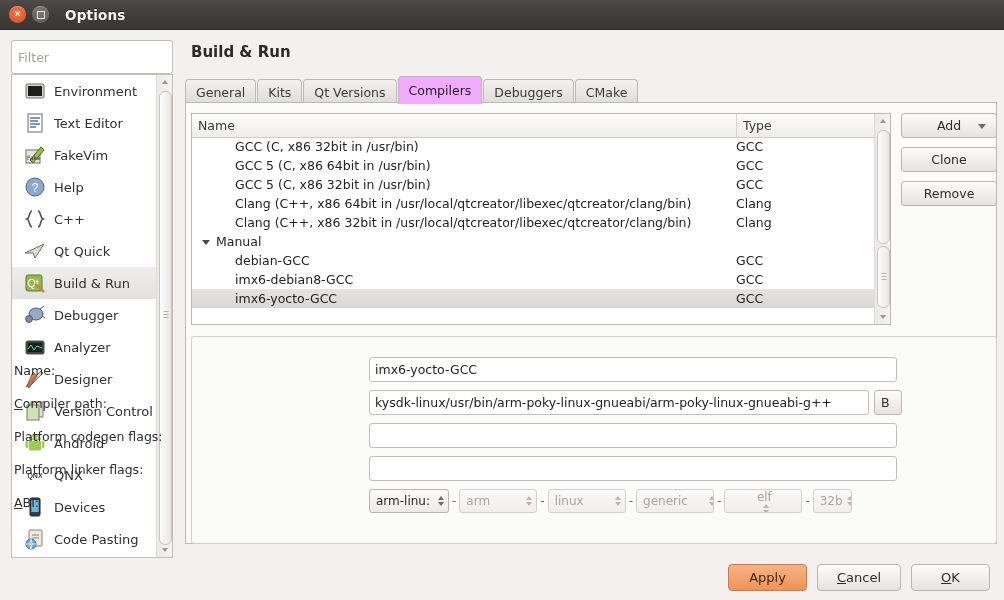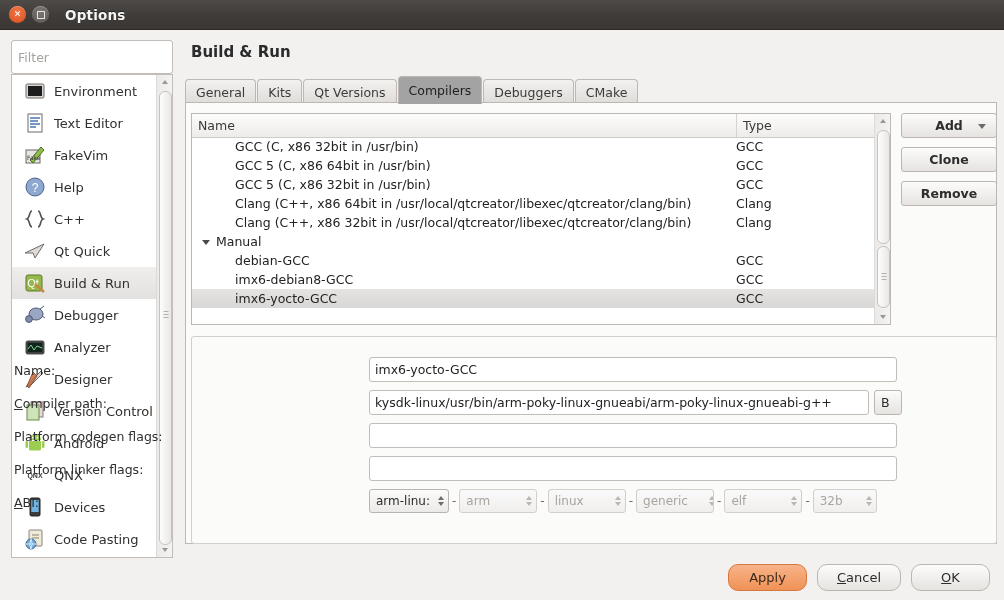--- a/index.html
+++ b/index.html
@@ -88,21 +88,21 @@
   .tabbar { position: absolute; left: 185px; top: 76px; display: flex; align-items: flex-end; }
   .tab {
     height: 24px; padding: 0 10px; display: flex; align-items: center;
     font-size: 12.5px; color: #3b3b3b;
     border: 1px solid #bdb8b3; border-bottom: none;
     border-radius: 4px 4px 0 0;
     background: linear-gradient(to bottom,#f3f1ef,#dedbd8);
     margin-right: 1px;
   }
   .tab.active {
-    background: #a3a3a3; color: #1f1f1f; height: 27px;
+    background: #f0abfc; color: #1f1f1f; height: 27px;
     border-color: #bdb8b3; position: relative; z-index: 3;
   }
   .tabpanel {
     position: absolute; left: 185px; top: 102px; width: 812px; height: 442px;
     background: #fbfbfa; border: 1px solid #bdb8b3; box-sizing: border-box;
   }
 
   
   .listbox {
     position: absolute; left: 191px; top: 113px; width: 700px; height: 212px;
@@ -137,21 +137,21 @@
   }
 
   
   .sidebtns { position: absolute; left: 901px; top: 113px; width: 96px; }
   .btn {
     box-sizing: border-box; height: 25px; width: 100%;
     border: 1px solid #bbb6b1; border-radius: 3px;
     background: linear-gradient(to bottom,#fcfcfb,#e6e3e0);
     font-family: inherit; font-size: 12.5px; color: #2d2d2d;
     display: flex; align-items: center; justify-content: center;
-    margin-bottom: 9px; position: relative; font-weight: bold;
+    margin-bottom: 9px; position: relative;
   }
   .btn .caret {
     position: absolute; right: 10px; top: 50%; margin-top: -2px;
     width: 0; height: 0; border-left: 4px solid transparent; border-right: 4px solid transparent;
     border-top: 5px solid #6e6a66;
   }
 
   
   .formgroup {
     position: absolute; left: 191px; top: 336px; width: 806px; height: 208px;
@@ -189,21 +189,21 @@
   .spin i.u { border-bottom: 4px solid #6f6b67; margin-bottom: 2px; }
   .spin i.d { border-top: 4px solid #6f6b67; }
   .combo.disabled .spin i.u { border-bottom-color: #bab6b2; }
   .combo.disabled .spin i.d { border-top-color: #bab6b2; }
   .dash { padding: 0 3px; color: #6f6b67; font-size: 12px; }
 
   
   .bottombar { position: absolute; left: 0; bottom: 0; width: 1004px; height: 46px; }
   .bbtn {
     position: absolute; top: 10px; box-sizing: border-box; height: 27px;
-    border: 1px solid #bbb6b1; border-radius: 10px;
+    border: 1px solid #bbb6b1; border-radius: 4px;
     background: linear-gradient(to bottom,#fcfcfb,#e6e3e0);
     font-family: inherit; font-size: 13px; color: #2d2d2d;
     display: flex; align-items: center; justify-content: center;
   }
   .bbtn.apply {
     border-color: #d3783f;
     background: linear-gradient(to bottom,#f8b389,#f09256);
     color: #3a2a1d;
   }
 </style>
@@ -519,29 +519,29 @@
       </div>
       <span class="dash">-</span>
       <div class="combo disabled" style="width: 78px; gap: 17px;">
         <span>generic</span>
         <span class="spin">
           <i class="u"></i>
           <i class="d"></i>
         </span>
       </div>
       <span class="dash">-</span>
-      <div class="combo disabled" style="width: 78px;">
+      <div class="combo disabled" style="width: 78px; flex-direction: column;">
         <span>elf</span>
         <span class="spin">
           <i class="u"></i>
           <i class="d"></i>
         </span>
       </div>
       <span class="dash">-</span>
-      <div class="combo disabled" style="width: 64px;">
+      <div class="combo disabled" style="width: 39px;">
         <span>32b</span>
         <span class="spin">
           <i class="u"></i>
           <i class="d"></i>
         </span>
       </div>
     </div>
 
   <div class="bottombar">
     <div class="bbtn apply" style="left:728px; width:79px;">

